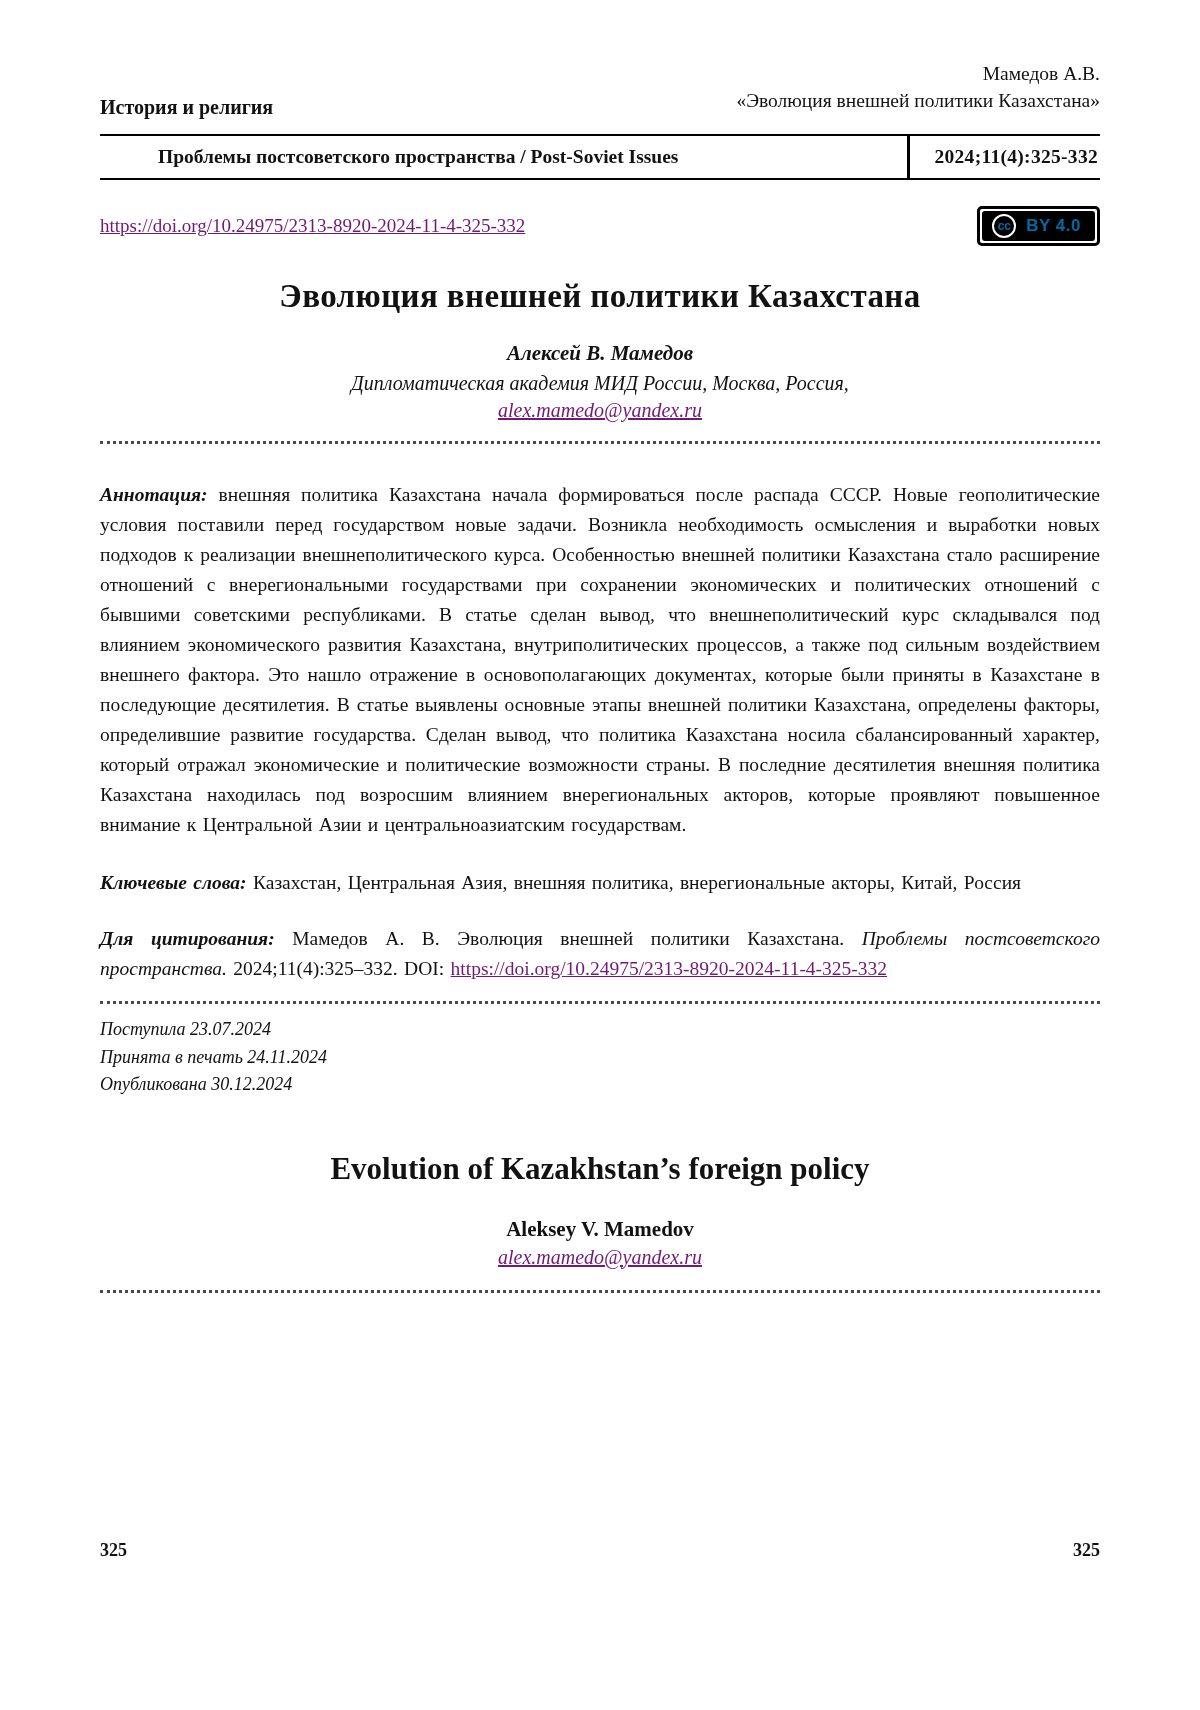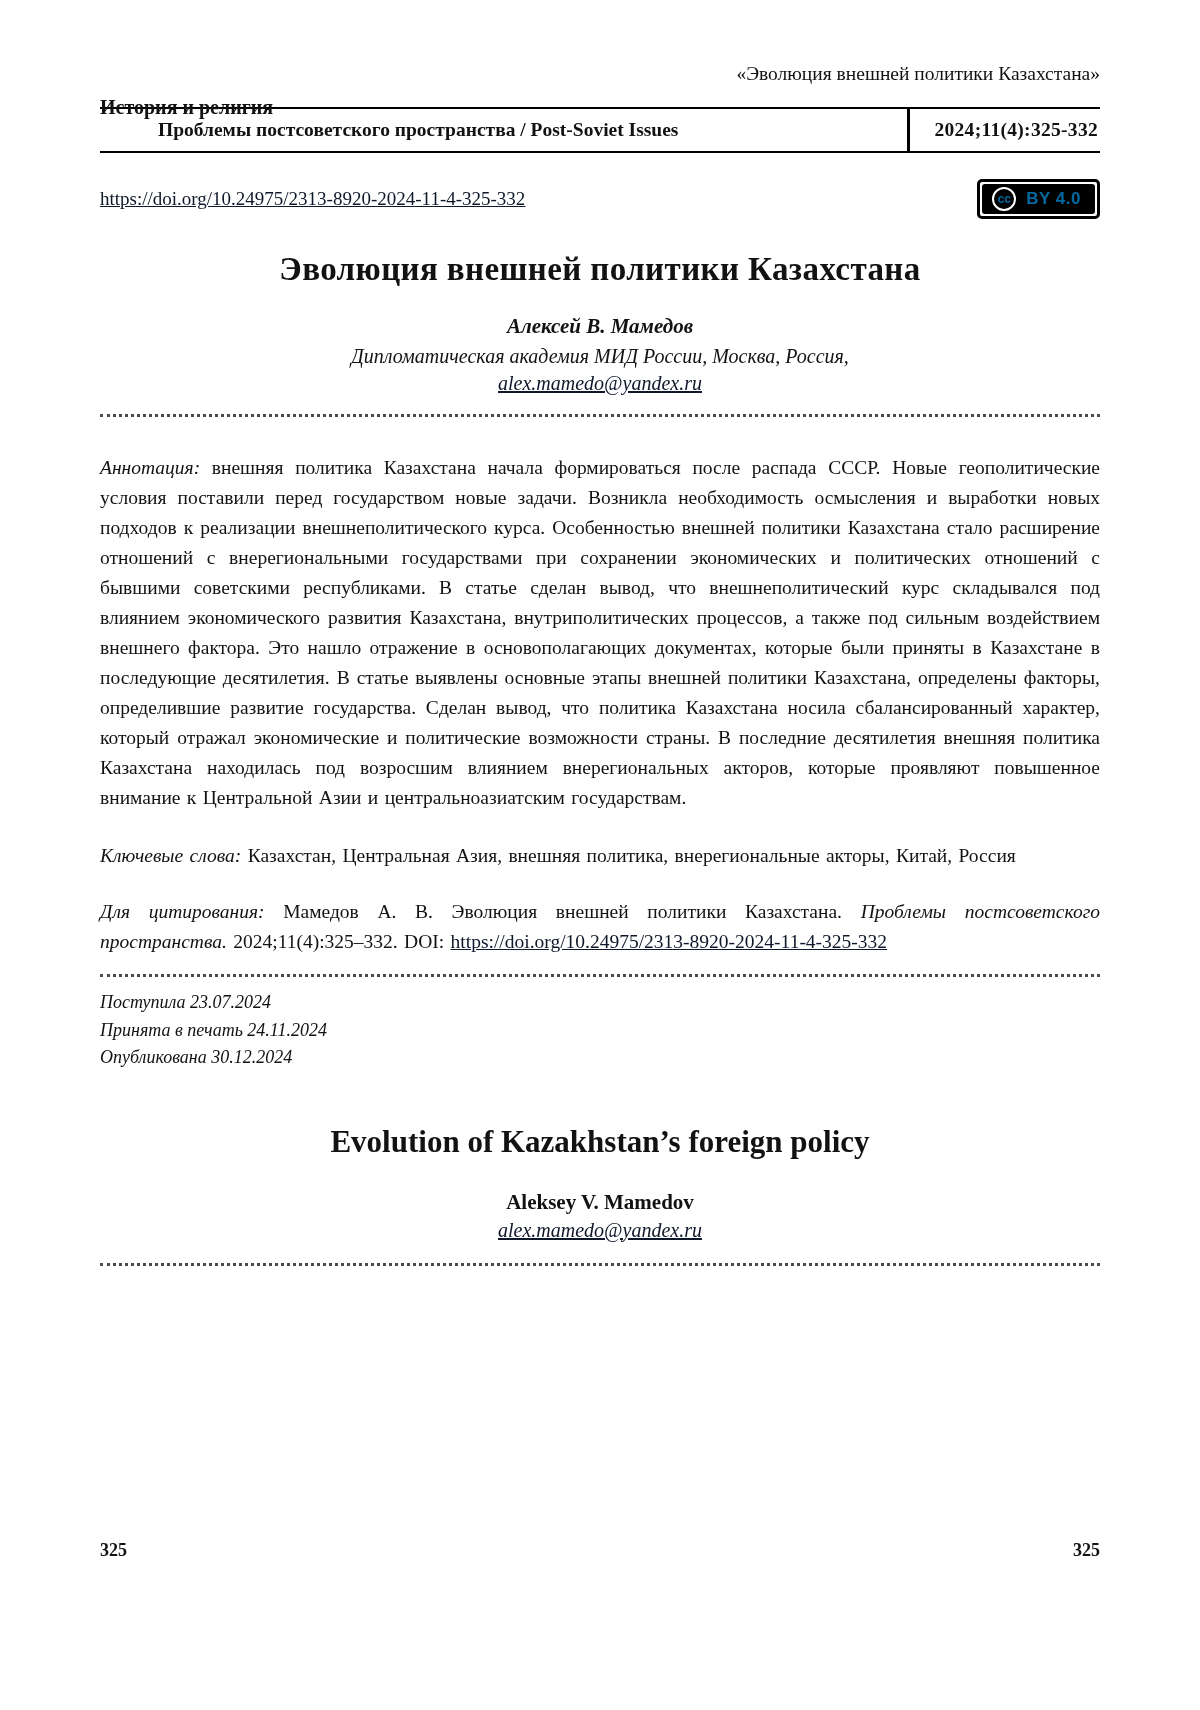--- a/index.html
+++ b/index.html
@@ -59,21 +59,21 @@
   }
 
   
   .doi-row {
     margin-top: 26px;
     display: flex;
     justify-content: space-between;
     align-items: center;
   }
   a.link, .link {
-    color: #0f172a;
+    color: #701a75;
     text-decoration: underline;
     cursor: pointer;
   }
   .doi-link { font-size: 19px; }
 
   .cc-badge {
     border: 3px solid #000;
     border-radius: 5px;
     padding: 2px;
     background: #fff;
@@ -130,21 +130,21 @@
   
   .para {
     text-align: justify;
     font-size: 19.5px;
     line-height: 30px;
     word-spacing: 1.5px;
   }
   .abstract { margin-top: 36px; }
   .keywords { margin-top: 28px; }
   .citation { margin-top: 26px; }
-  .lbl-bi { font-weight: normal; font-style: italic; }
+  .lbl-bi { font-weight: bold; font-style: italic; }
   .it { font-style: italic; }
 
   .divider-2 { margin-top: 16px; }
 
   .dates {
     margin-top: 12px;
     font-style: italic;
     font-size: 18px;
     line-height: 27.5px;
   }
@@ -172,20 +172,21 @@
     font-size: 18px;
   }
 </style>
 </head>
 <body>
 
 <div class="page">
   <div class="content">
 
     <div class="running-head">
+      <div>Мамедов А.В.</div>
       <div>«Эволюция внешней политики Казахстана»</div>
     </div>
     <div class="section-label">История и религия</div>
 
     <div class="journal-bar">
       <div class="jb-left">Проблемы постсоветского пространства / Post-Soviet Issues</div>
       <div class="jb-right">2024;11(4):325-332</div>
     </div>
 
     <div class="doi-row">

